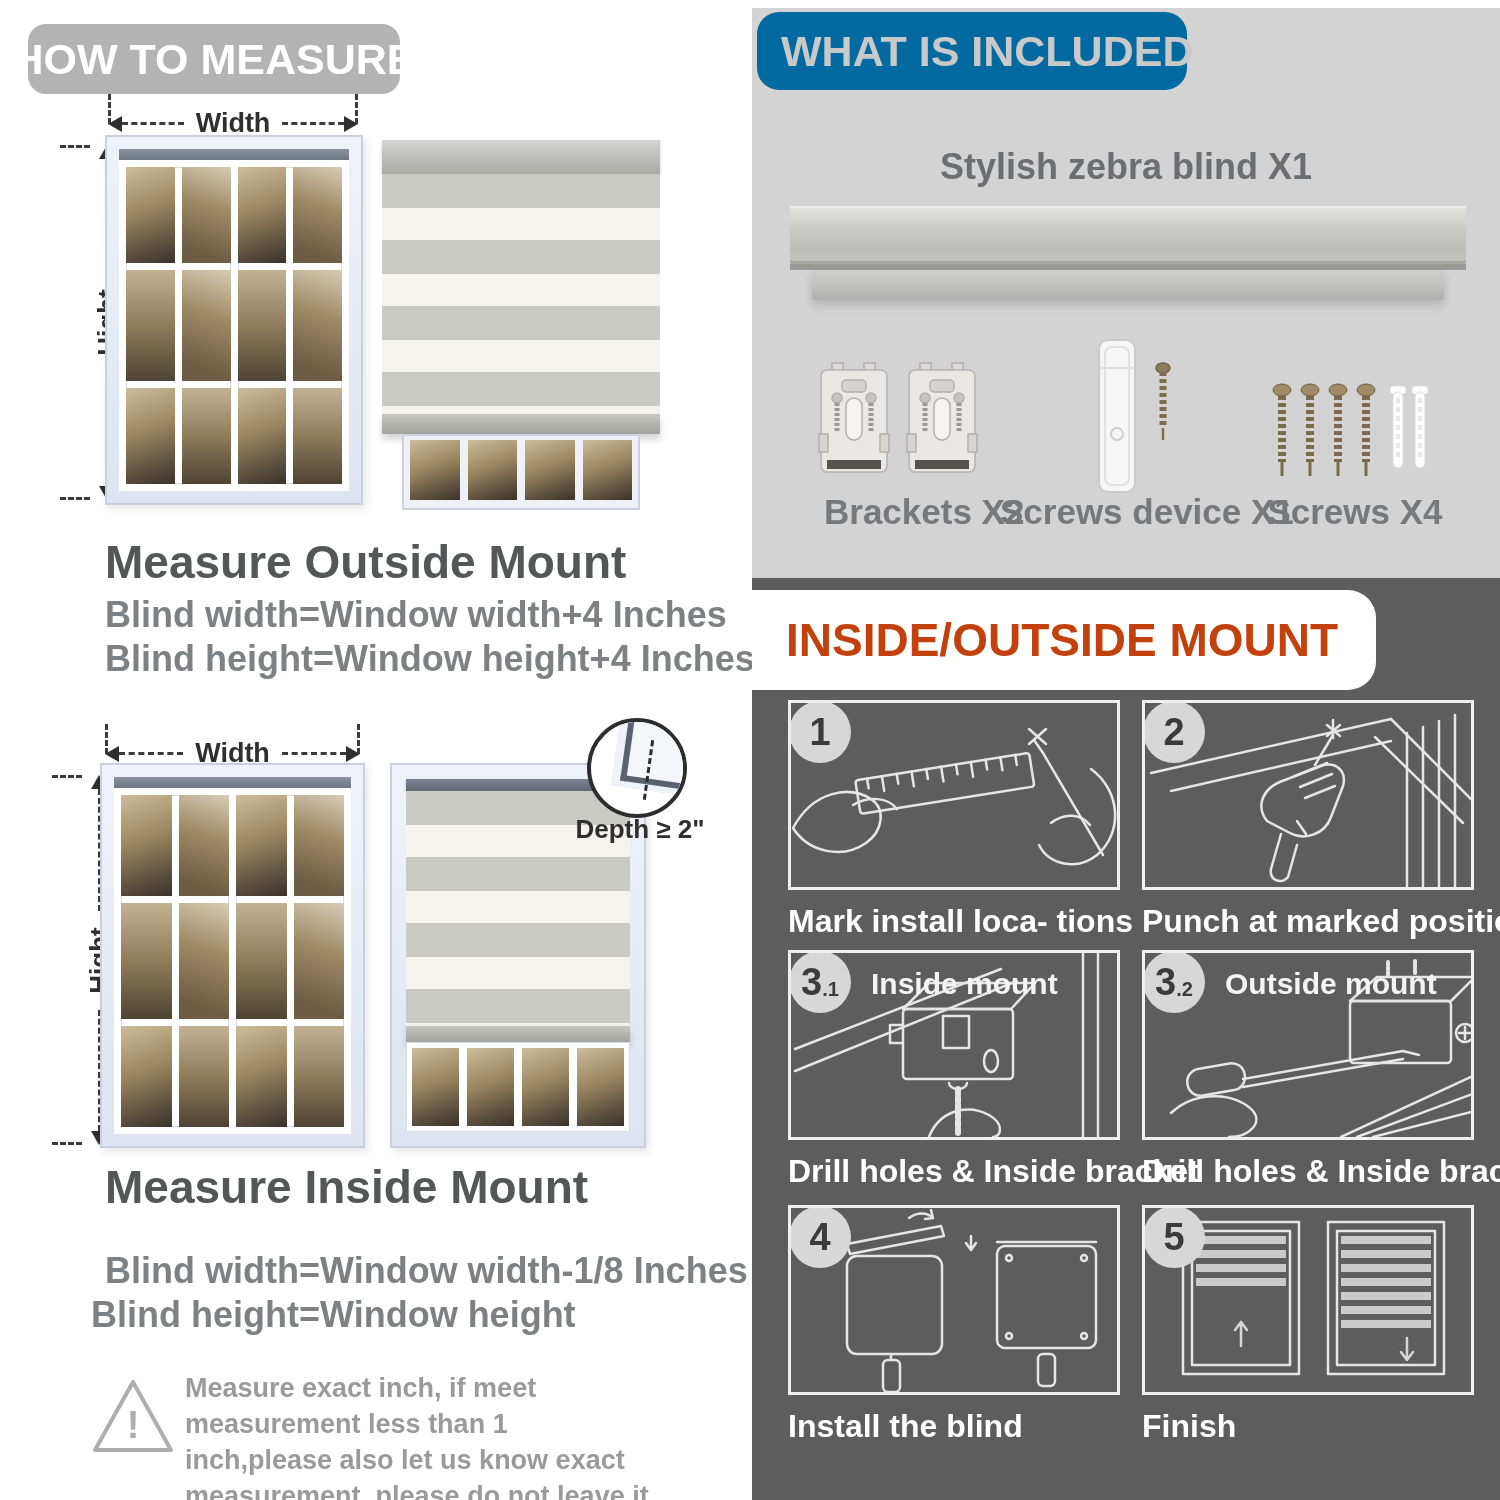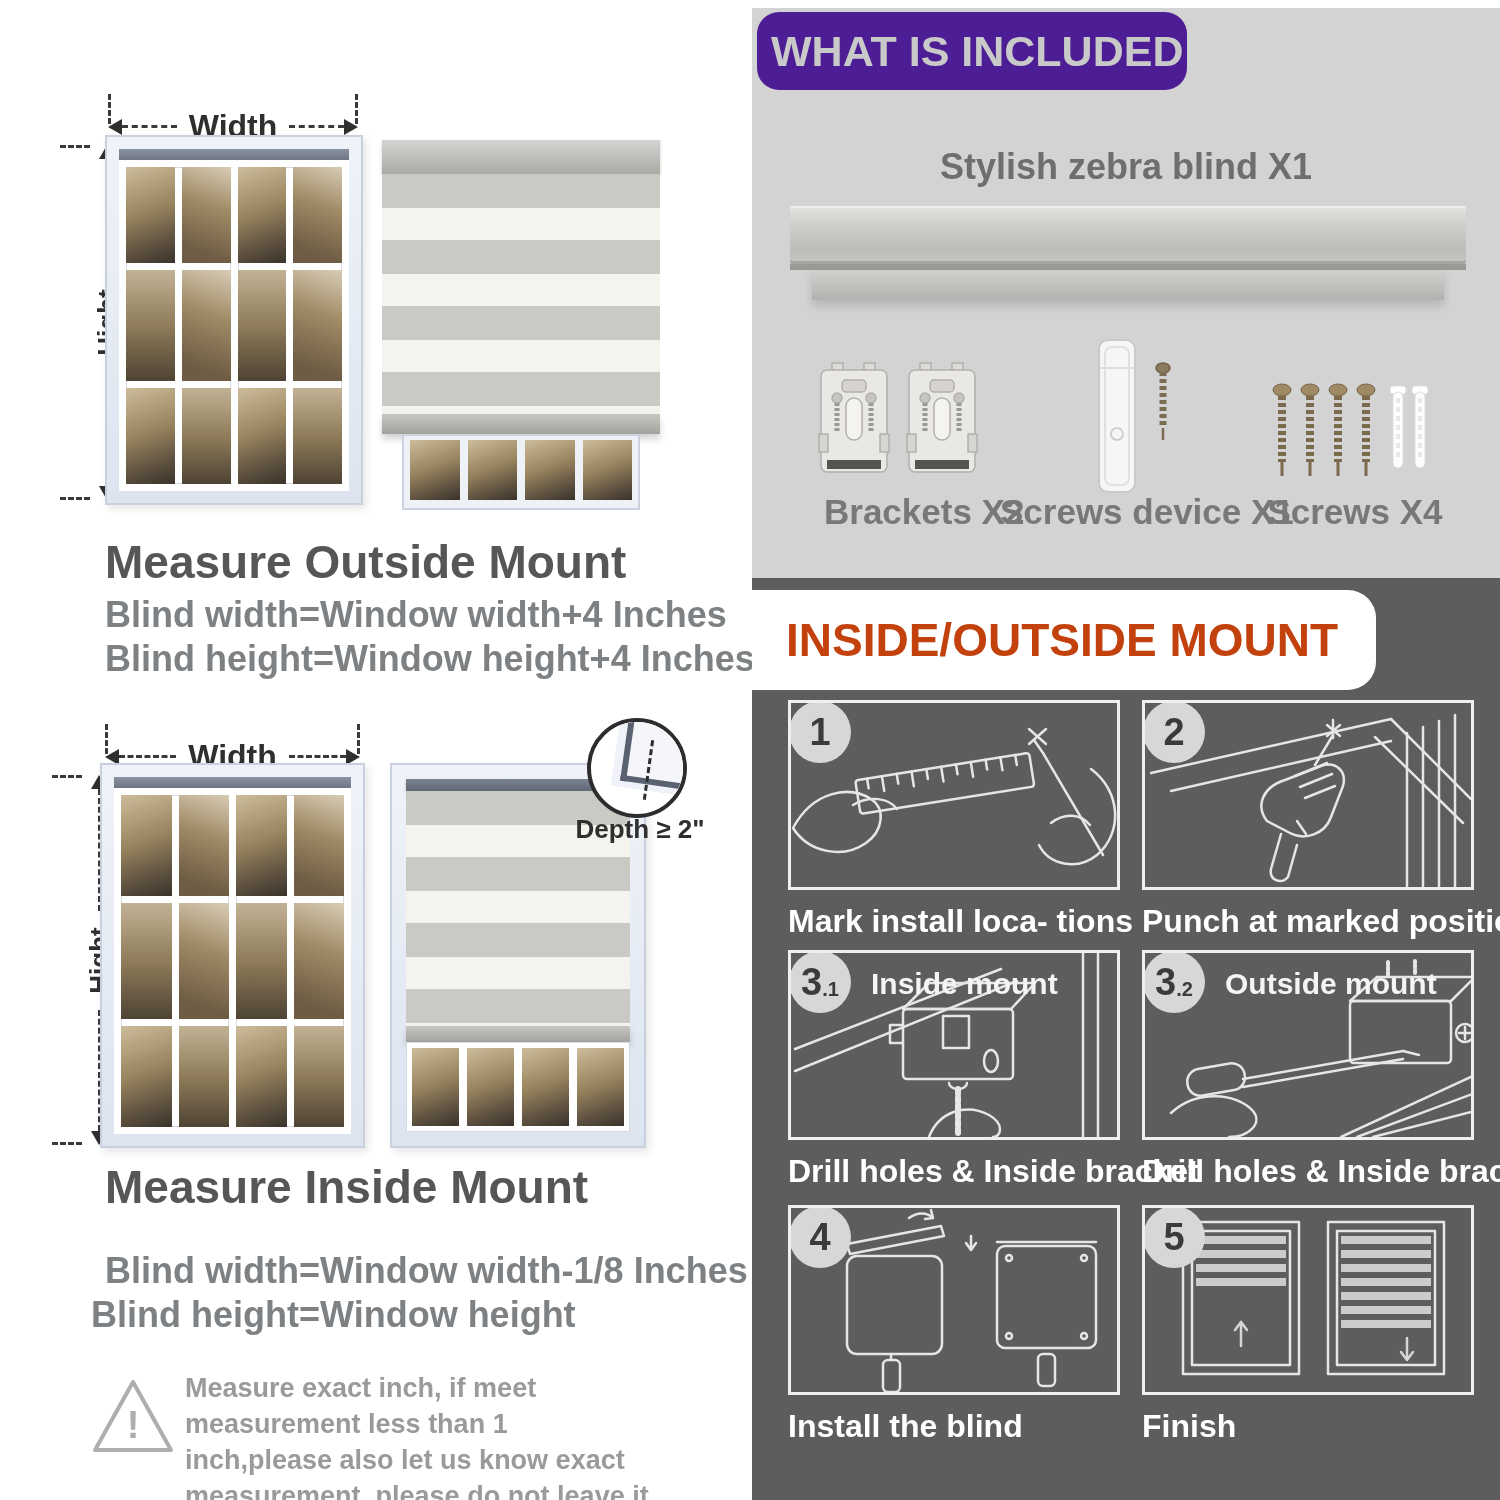--- a/index.html
+++ b/index.html
@@ -3,22 +3,22 @@
 <meta charset="utf-8">
 <style>
   html,body{margin:0;padding:0;background:#fff}
   .page{position:relative;width:1500px;height:1500px;background:#ffffff;
         font-family:"Liberation Sans",sans-serif;overflow:hidden}
 
   
   .banner-left{position:absolute;left:28px;top:24px;width:372px;height:70px;background:#b3b3b3;
        border-radius:18px;display:flex;align-items:center;justify-content:center;
        color:#fff;font-size:43px;font-weight:bold;letter-spacing:0px;white-space:nowrap}
-  .banner-included{position:absolute;left:757px;top:12px;width:430px;height:78px;background:#4c1d95;
-       border-radius:22px;display:flex;align-items:center;padding-left:14px;box-sizing:border-box;
+  .banner-included{position:absolute;left:757px;top:12px;width:430px;height:78px;background:#0369a1;
+       border-radius:22px;display:flex;align-items:center;padding-left:24px;box-sizing:border-box;
        color:#c9c9c9;font-size:43px;font-weight:bold;white-space:nowrap}
   .banner-mount{position:absolute;left:752px;top:590px;width:624px;height:100px;background:#ffffff;
        border-radius:0 28px 28px 0;display:flex;align-items:center;padding-left:34px;box-sizing:border-box;
        color:#c2410c;font-size:46px;font-weight:bold;white-space:nowrap}
   .h-measure{position:absolute;font-size:46px;font-weight:bold;color:#555658;white-space:nowrap}
   .f-line{position:absolute;font-size:36px;font-weight:bold;color:#7e8183;white-space:nowrap}
 
   
   .panel-light{position:absolute;left:752px;top:8px;width:748px;height:570px;background:#d3d3d4}
   .panel-dark{position:absolute;left:752px;top:578px;width:748px;height:922px;background:#5d5d5e}
@@ -28,21 +28,21 @@
 
   
   .rail-main{position:absolute;left:790px;top:206px;width:676px;height:58px;border-radius:2px;
        background:linear-gradient(180deg,#e3e4e0 0%,#cdcec9 35%,#bcbdb8 75%,#c5c6c1 100%);
        box-shadow:inset 0 2px 0 #edeeea, inset 0 -3px 0 #a6a7a2}
   .rail-seam{position:absolute;left:790px;top:264px;width:676px;height:6px;background:#999a96}
   .rail-lip{position:absolute;left:812px;top:270px;width:632px;height:30px;
        background:linear-gradient(180deg,#d0d1cd,#b2b3af);box-shadow:0 6px 10px rgba(0,0,0,.14)}
 
   
-  .meas-w{position:absolute;display:flex;align-items:center;color:#2f2f2f;font-weight:bold;font-size:32px}
+  .meas-w{position:absolute;display:flex;align-items:center;color:#2f2f2f;font-weight:bold;font-size:27px}
   .meas-w .dl{flex:1;border-top:3px dashed #3a3a3a;height:0}
   .meas-w b{margin:0 12px;white-space:nowrap}
   .ah{width:0;height:0;border-style:solid}
   .ah.al{border-width:8px 14px 8px 0;border-color:transparent #2f2f2f transparent transparent}
   .ah.ar{border-width:8px 0 8px 14px;border-color:transparent transparent transparent #2f2f2f}
   .vtick{position:absolute;width:0;height:30px;border-left:3px dashed #3a3a3a;top:-14px}
   .meas-v{position:absolute;display:flex;flex-direction:column;align-items:center;color:#2f2f2f;font-weight:bold;font-size:26px}
   .meas-v .dv{flex:1;border-left:3px dashed #3a3a3a;width:0}
   .meas-v b{white-space:nowrap;transform:rotate(-90deg);margin:34px 0}
   .av{width:0;height:0;border-style:solid}
@@ -105,20 +105,23 @@
   .art path,.art rect,.art circle,.art ellipse{vector-effect:non-scaling-stroke}
 </style>
 </head>
 <body>
 
 <div class="page">
 
   <div class="panel-light"></div>
   <div class="panel-dark"></div>
 
+  <div class="banner-left">
+    <span>HOW TO MEASURE</span>
+  </div>
 
   <div class="meas-w" style="left:108px;top:108px;width:250px">
     <span class="vtick" style="left:0"></span>
     <i class="ah al"></i>
     <i class="dl"></i>
     <b>Width</b>
     <i class="dl"></i>
     <i class="ah ar"></i>
     <span class="vtick" style="right:0"></span>
   </div>

